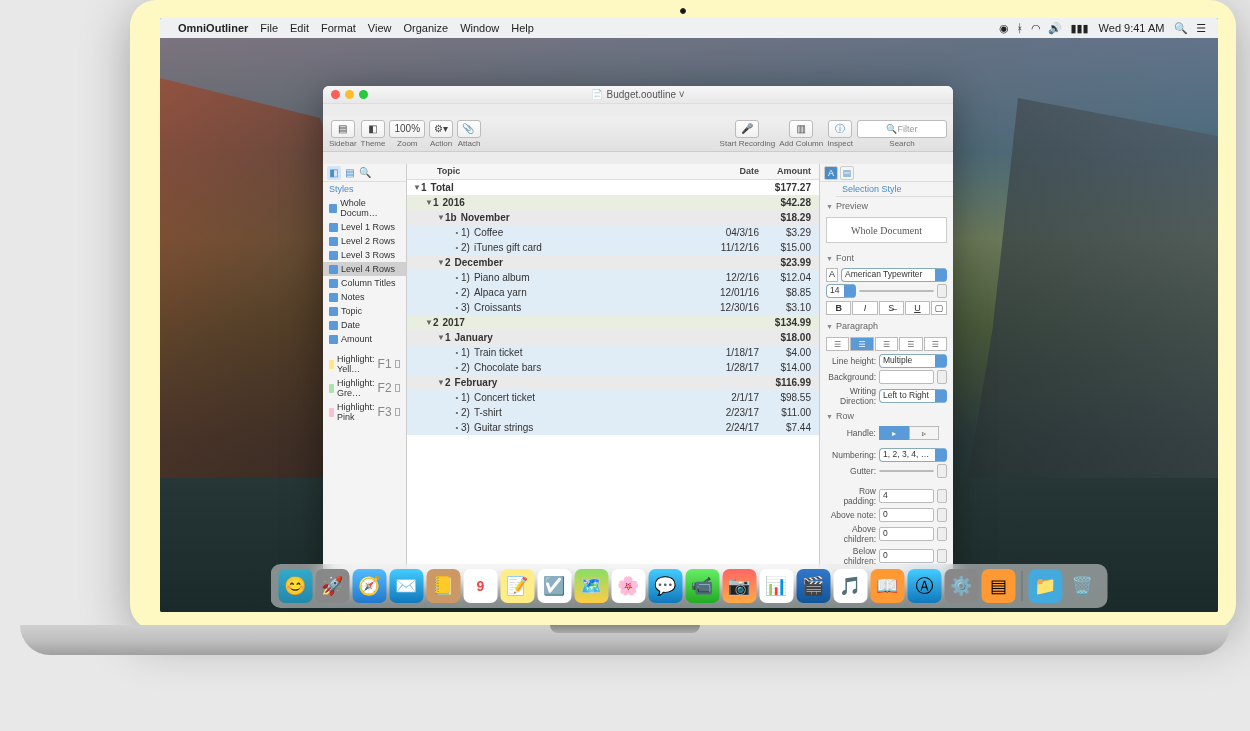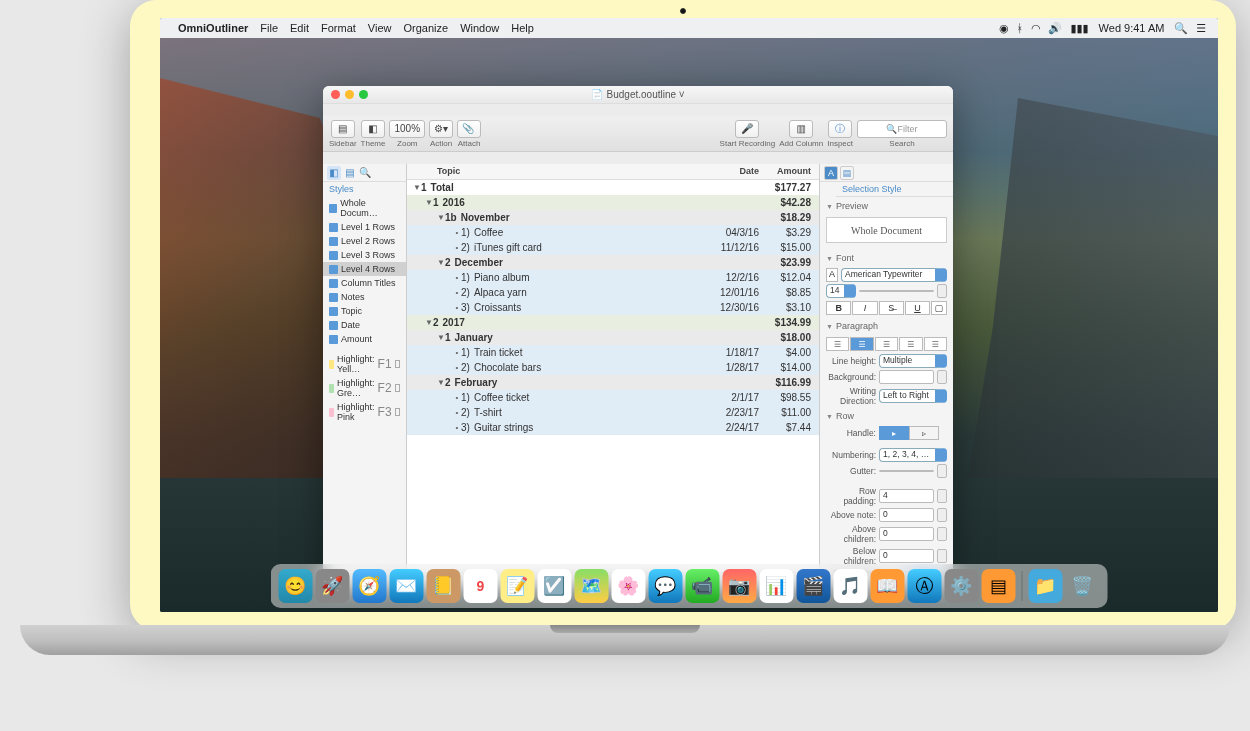--- a/index.html
+++ b/index.html
@@ -406,21 +406,21 @@
                   <span style="margin-right:4px;font-weight:inherit">2</span>
                   <span>February</span>
                 </div>
                 <div class="date"></div>
                 <div class="amount">$116.99</div>
               </div>
               <div class="row l3">
                 <div class="topic">
                   <span class="disclose">•</span>
                   <span style="margin-right:4px;font-weight:inherit">1)</span>
-                  <span>Coffee ticket</span>
+                  <span>Concert ticket</span>
                 </div>
                 <div class="date">2/1/17</div>
                 <div class="amount">$98.55</div>
               </div>
               <div class="row l3">
                 <div class="topic">
                   <span class="disclose">•</span>
                   <span style="margin-right:4px;font-weight:inherit">2)</span>
                   <span>T-shirt</span>
                 </div>

